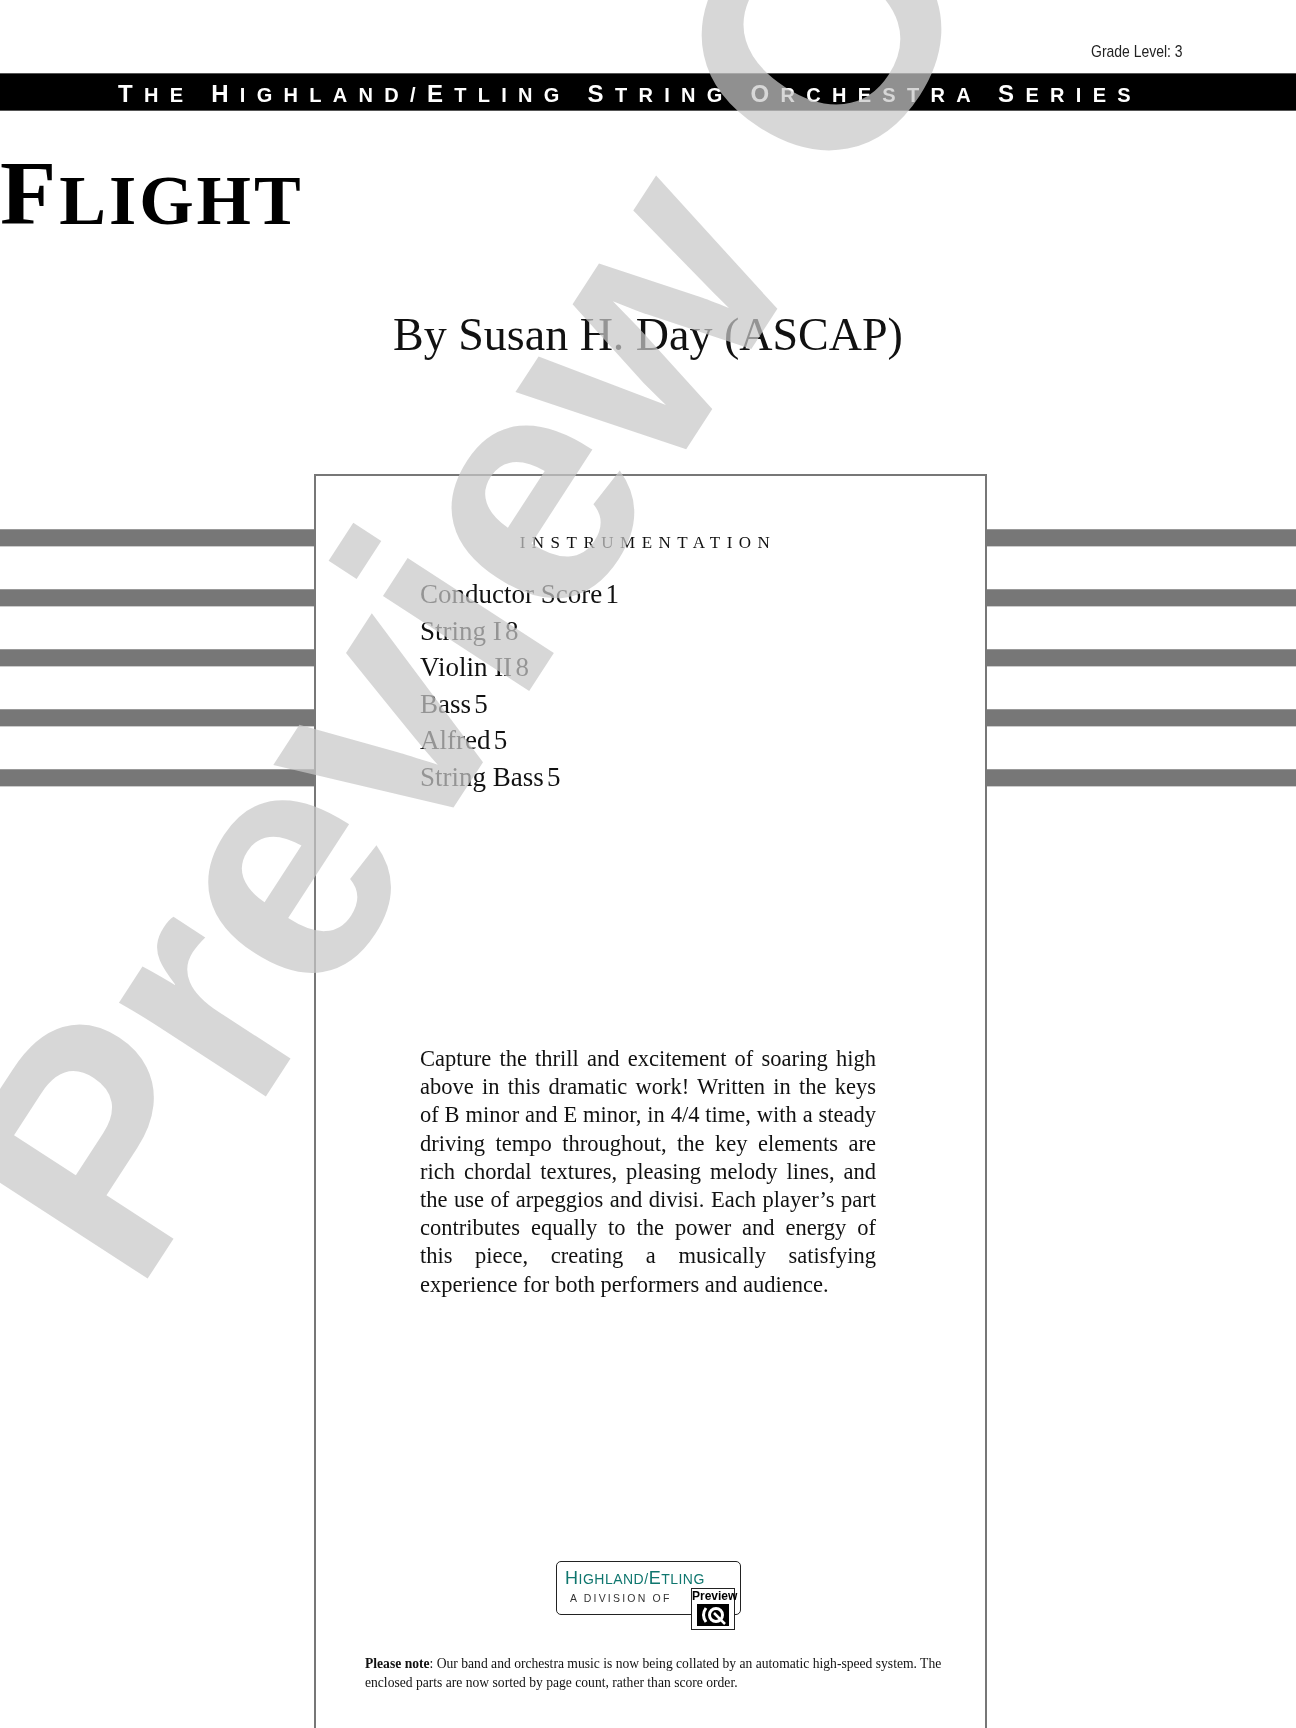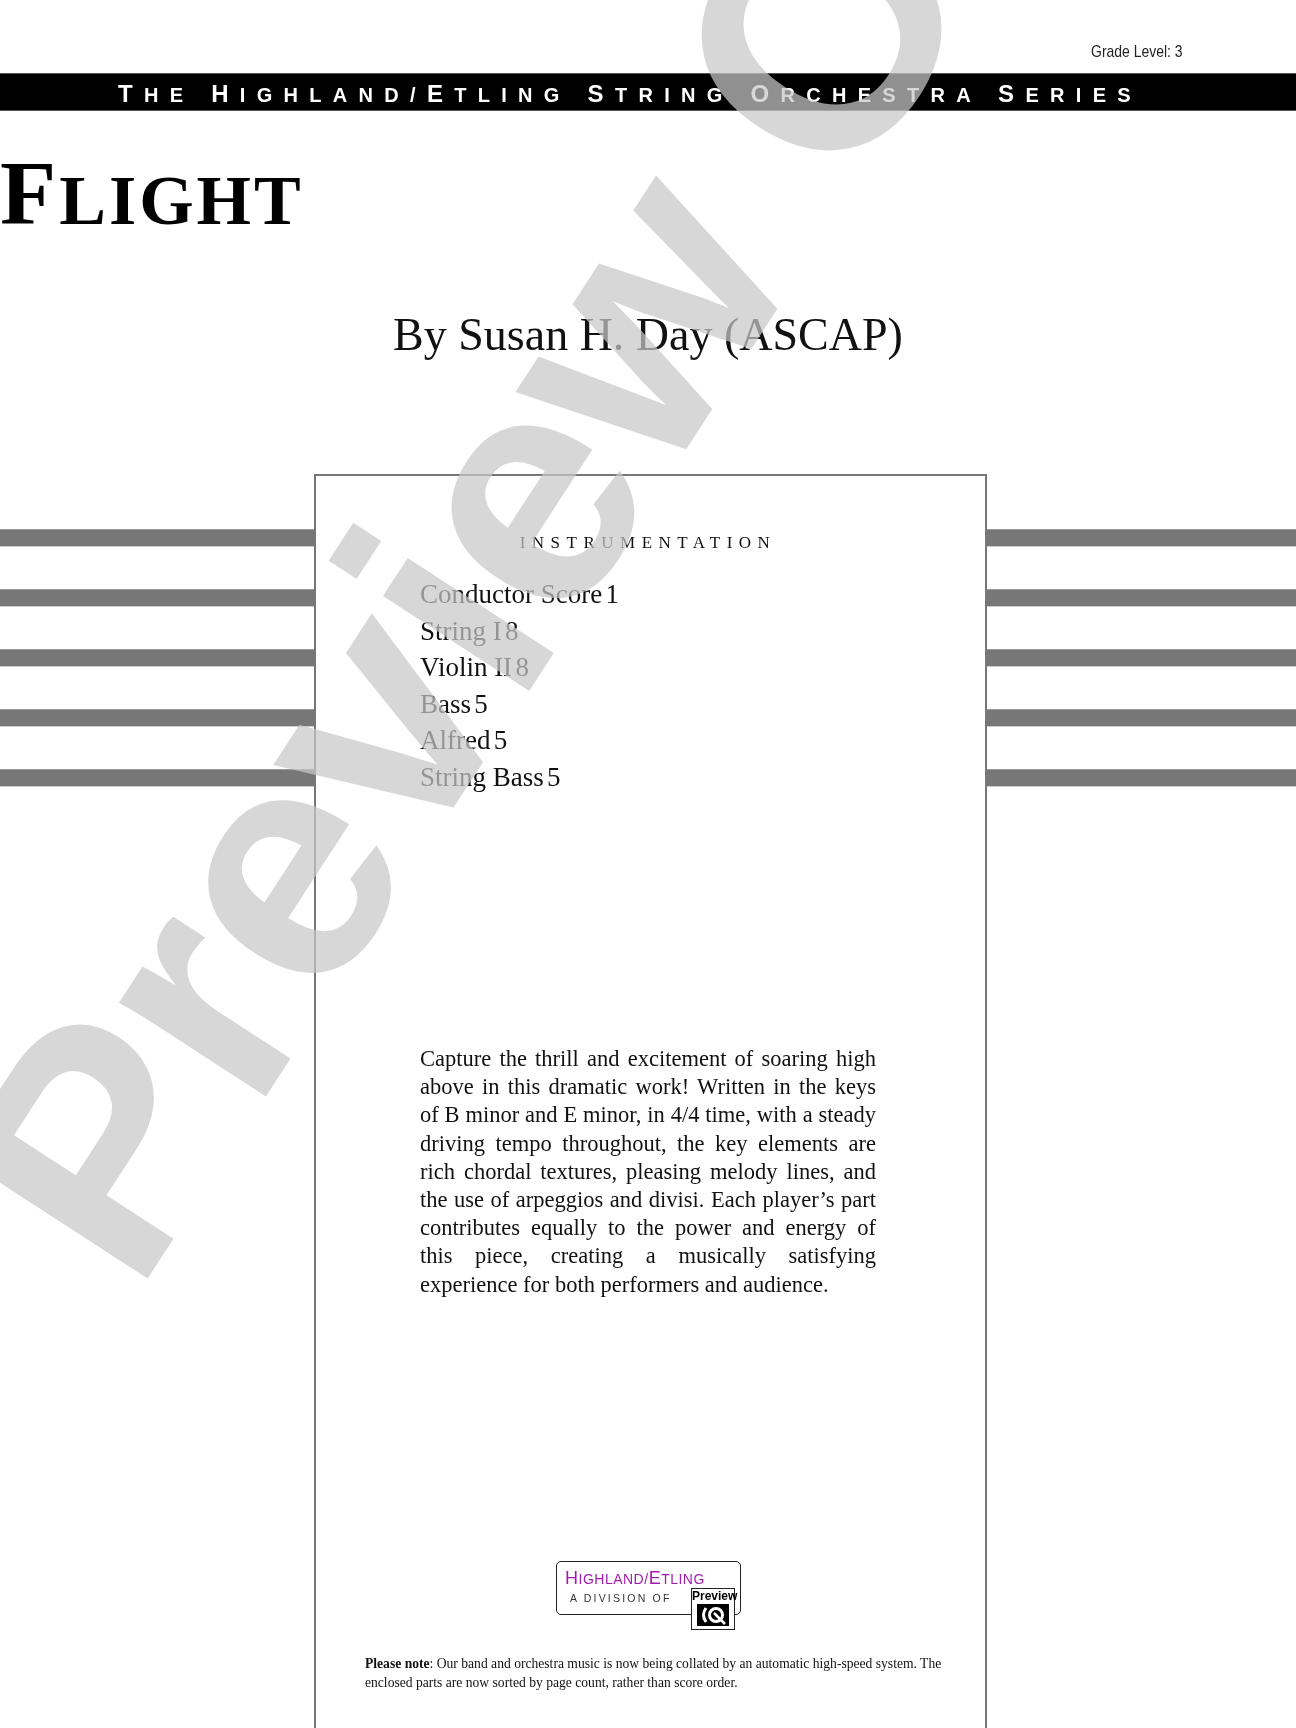--- a/index.html
+++ b/index.html
@@ -57,21 +57,21 @@
     position: absolute; left: 420px; top: 1045px; width: 456px;
     font-size: 22.5px; line-height: 28.2px; text-align: justify; color: #111;
     hyphens: none;
   }
   .logo {
     position: absolute; left: 556px; top: 1561px; width: 183px; height: 52px;
     border: 1.5px solid #222; border-radius: 5px; background: #fff;
   }
   .logo-name {
     position: absolute; left: 8px; top: 6px; font-family: "Liberation Sans", sans-serif;
-    font-size: 14px; letter-spacing: 0.5px; color: #a21caf; text-transform: uppercase;
+    font-size: 14px; letter-spacing: 0.5px; color: #0f766e; text-transform: uppercase;
   }
   .logo-name .cap { font-size: 18px; }
   .logo-division {
     position: absolute; left: 13px; top: 30px; font-family: "Liberation Sans", sans-serif;
     font-size: 10.5px; letter-spacing: 2.2px; color: #333; text-transform: uppercase;
   }
   .alfred {
     position: absolute; left: 134px; top: 26px; width: 42px; height: 40px;
     border: 1.5px solid #222; background: #fff;
   }

